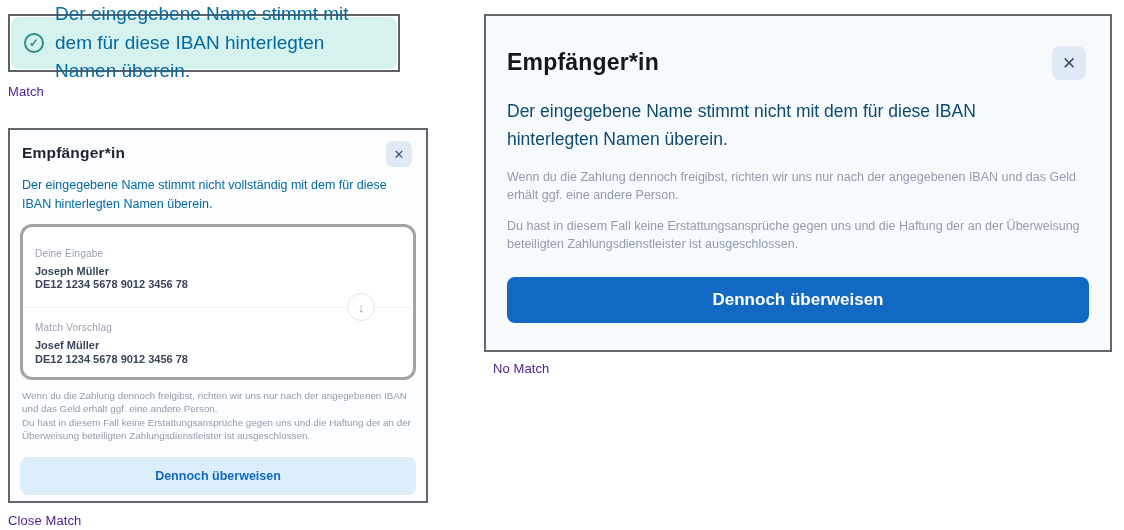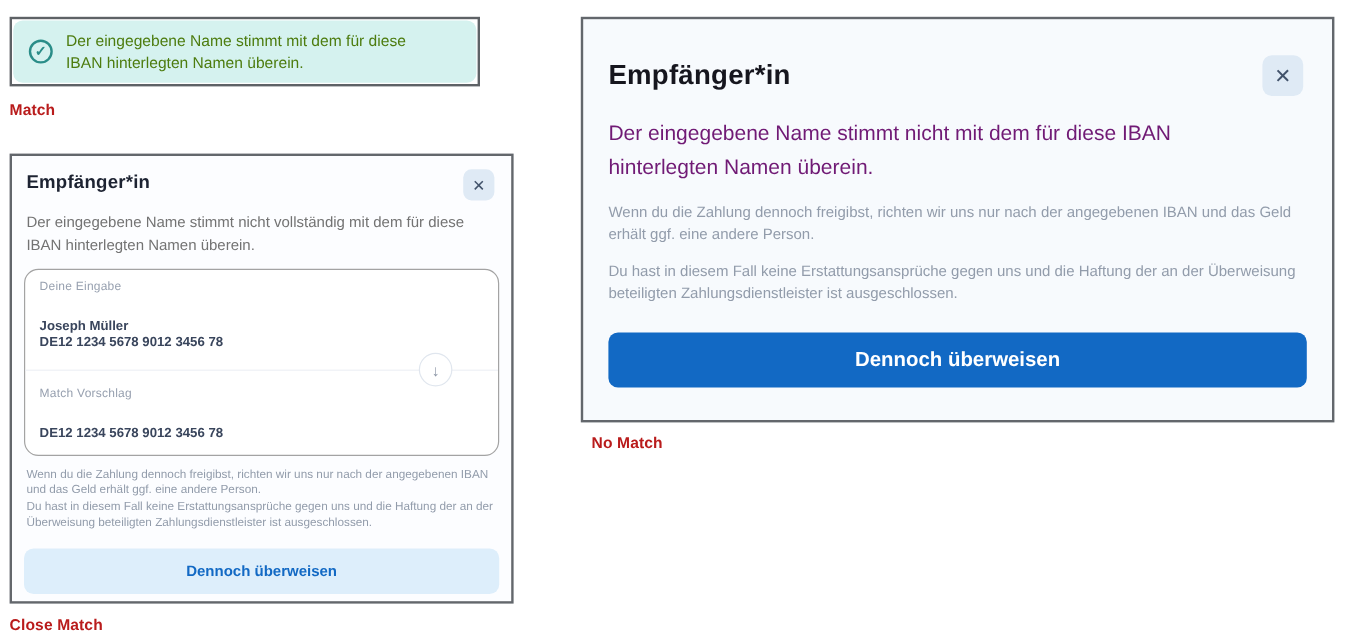--- a/index.html
+++ b/index.html
@@ -1,21 +1,21 @@
 <!DOCTYPE html>
 <html><head>
 <meta charset="utf-8">
 <style>
   * { margin: 0; padding: 0; box-sizing: border-box; }
   html, body { background: #ffffff; width: 1124px; height: 530px; overflow: hidden;
     font-family: "Liberation Sans", sans-serif; }
   .abs { position: absolute; }
 
   
-  .section-label { font-size: 13px; font-weight: bold; color: #b91c1c; letter-spacing: 0.1px; }
+  .section-label { font-size: 13px; font-weight: normal; color: #4c1d95; letter-spacing: 0.1px; }
   .btn-primary {
     display: flex; align-items: center; justify-content: center;
     background: #1269c4; color: #ffffff; font-weight: bold;
     border: none; border-radius: 8px; cursor: pointer;
     font-family: "Liberation Sans", sans-serif;
   }
   .btn-secondary {
     display: flex; align-items: center; justify-content: center;
     background: #ddeefb; color: #1269c4; font-weight: bold;
     border: none; border-radius: 8px; cursor: pointer;
@@ -34,38 +34,38 @@
   }
   .match-banner {
     width: 100%; height: 100%; background: #d5f2ef; border-radius: 8px;
     display: flex; align-items: center; padding: 8px 36px 8px 13px;
   }
   .check-circle {
     flex: 0 0 auto; width: 20px; height: 20px; border: 2px solid #2a8d88;
     border-radius: 50%; color: #2a8d88; font-size: 12px; font-weight: bold;
     display: flex; align-items: center; justify-content: center; margin-right: 11px;
   }
-  .match-banner .msg { color: #4d7c0f; font-size: 13px; line-height: 1.5; }
+  .match-banner .msg { color: #0369a1; font-size: 19px; line-height: 1.5; }
   .match-label { left: 8px; top: 84px; }
 
   
   .cm-modal {
     left: 8px; top: 128px; width: 420px; height: 375px;
     border: 2px solid #63676c; background: #fcfdff; padding: 11px 10px 10px 10px;
   }
   .cm-header { display: flex; align-items: flex-start; justify-content: space-between; padding-left: 2px; }
   .cm-title { font-size: 15.5px; font-weight: bold; color: #1d2332; letter-spacing: 0.2px; padding-top: 3px; }
   .cm-close { width: 26px; height: 26px; font-size: 13px; margin-right: 4px; }
-  .cm-message { margin-top: 9px; padding: 0 2px; font-size: 12.5px; color: #737373; line-height: 1.5; }
+  .cm-message { margin-top: 9px; padding: 0 2px; font-size: 12.5px; color: #0369a1; line-height: 1.5; }
   .cm-card {
-    margin-top: 10px; background: #ffffff; border: 1px solid #a3a3a3; border-radius: 12px;
-    padding: 9px 8px 10px 12px;
+    margin-top: 10px; background: #ffffff; border: 3px solid #a3a3a3; border-radius: 12px;
+    padding: 21px 8px 10px 12px;
   }
   .cm-field-label { font-size: 10px; color: #98a1b0; letter-spacing: 0.2px; }
-  .cm-field-value { margin-top: 21px; font-size: 11px; font-weight: bold; color: #39455c; line-height: 1.25; }
+  .cm-field-value { margin-top: 6px; font-size: 11px; font-weight: bold; color: #39455c; line-height: 1.25; }
   .cm-divider { position: relative; height: 26px; margin: 2px -8px 2px -12px; }
   .cm-divider .line { position: absolute; left: 0; right: 0; top: 50%; height: 1px; background: #eef1f6; }
   .cm-arrow-circle {
     position: absolute; right: 38px; top: 50%; transform: translateY(-50%);
     width: 28px; height: 28px; background: #ffffff; border: 1px solid #e0e6ee; border-radius: 50%;
     display: flex; align-items: center; justify-content: center;
     color: #8d97a7; font-size: 13px;
   }
   .cm-suggestion { margin-top: 2px; }
   .cm-adjust-btn { margin: 12px 4px 0 -4px; width: calc(100% + 8px); height: 31px; font-size: 12.5px; }
@@ -74,21 +74,21 @@
   .cm-label { left: 8px; top: 513px; }
 
   
   .nm-modal {
     left: 484px; top: 14px; width: 628px; height: 338px;
     border: 2px solid #63676c; background: #f7fafd; padding: 30px 24px 20px 21px;
   }
   .nm-header { display: flex; align-items: flex-start; justify-content: space-between; }
   .nm-title { font-size: 23px; font-weight: bold; color: #16161e; letter-spacing: 0.2px; padding-top: 3px; }
   .nm-close { width: 34px; height: 34px; font-size: 17px; border-radius: 8px; }
-  .nm-message { margin-top: 17px; font-size: 17.5px; color: #701a75; line-height: 1.6; max-width: 540px; }
+  .nm-message { margin-top: 17px; font-size: 17.5px; color: #0c4a6e; line-height: 1.6; max-width: 540px; }
   .nm-disclaimer { margin-top: 15px; font-size: 12.5px; color: #929cab; line-height: 1.45; max-width: 580px; }
   .nm-disclaimer + .nm-disclaimer { margin-top: 13px; }
   .nm-transfer-btn { margin-top: 23px; width: 582px; height: 46px; font-size: 17px; }
   .nm-label { left: 493px; top: 361px; }
 </style>
 </head>
 <body>
 
 <div class="abs match-banner-frame">
   <div class="match-banner">
@@ -115,20 +115,21 @@
         <div>DE12 1234 5678 9012 3456 78</div>
       </div>
     </div>
     <div class="cm-divider">
       <div class="line"></div>
       <div class="cm-arrow-circle">↓</div>
     </div>
     <div class="cm-suggestion">
       <div class="cm-field-label">Match Vorschlag</div>
       <div class="cm-field-value">
+        <div>Josef Müller</div>
         <div>DE12 1234 5678 9012 3456 78</div>
       </div>
     </div>
   </div>
 
   <div class="cm-disclaimer">
     <div>Wenn du die Zahlung dennoch freigibst, richten wir uns nur nach der angegebenen IBAN und das Geld erhält ggf. eine andere Person.</div>
     <div>Du hast in diesem Fall keine Erstattungsansprüche gegen uns und die Haftung der an der Überweisung beteiligten Zahlungsdienstleister ist ausgeschlossen.</div>
   </div>
 

